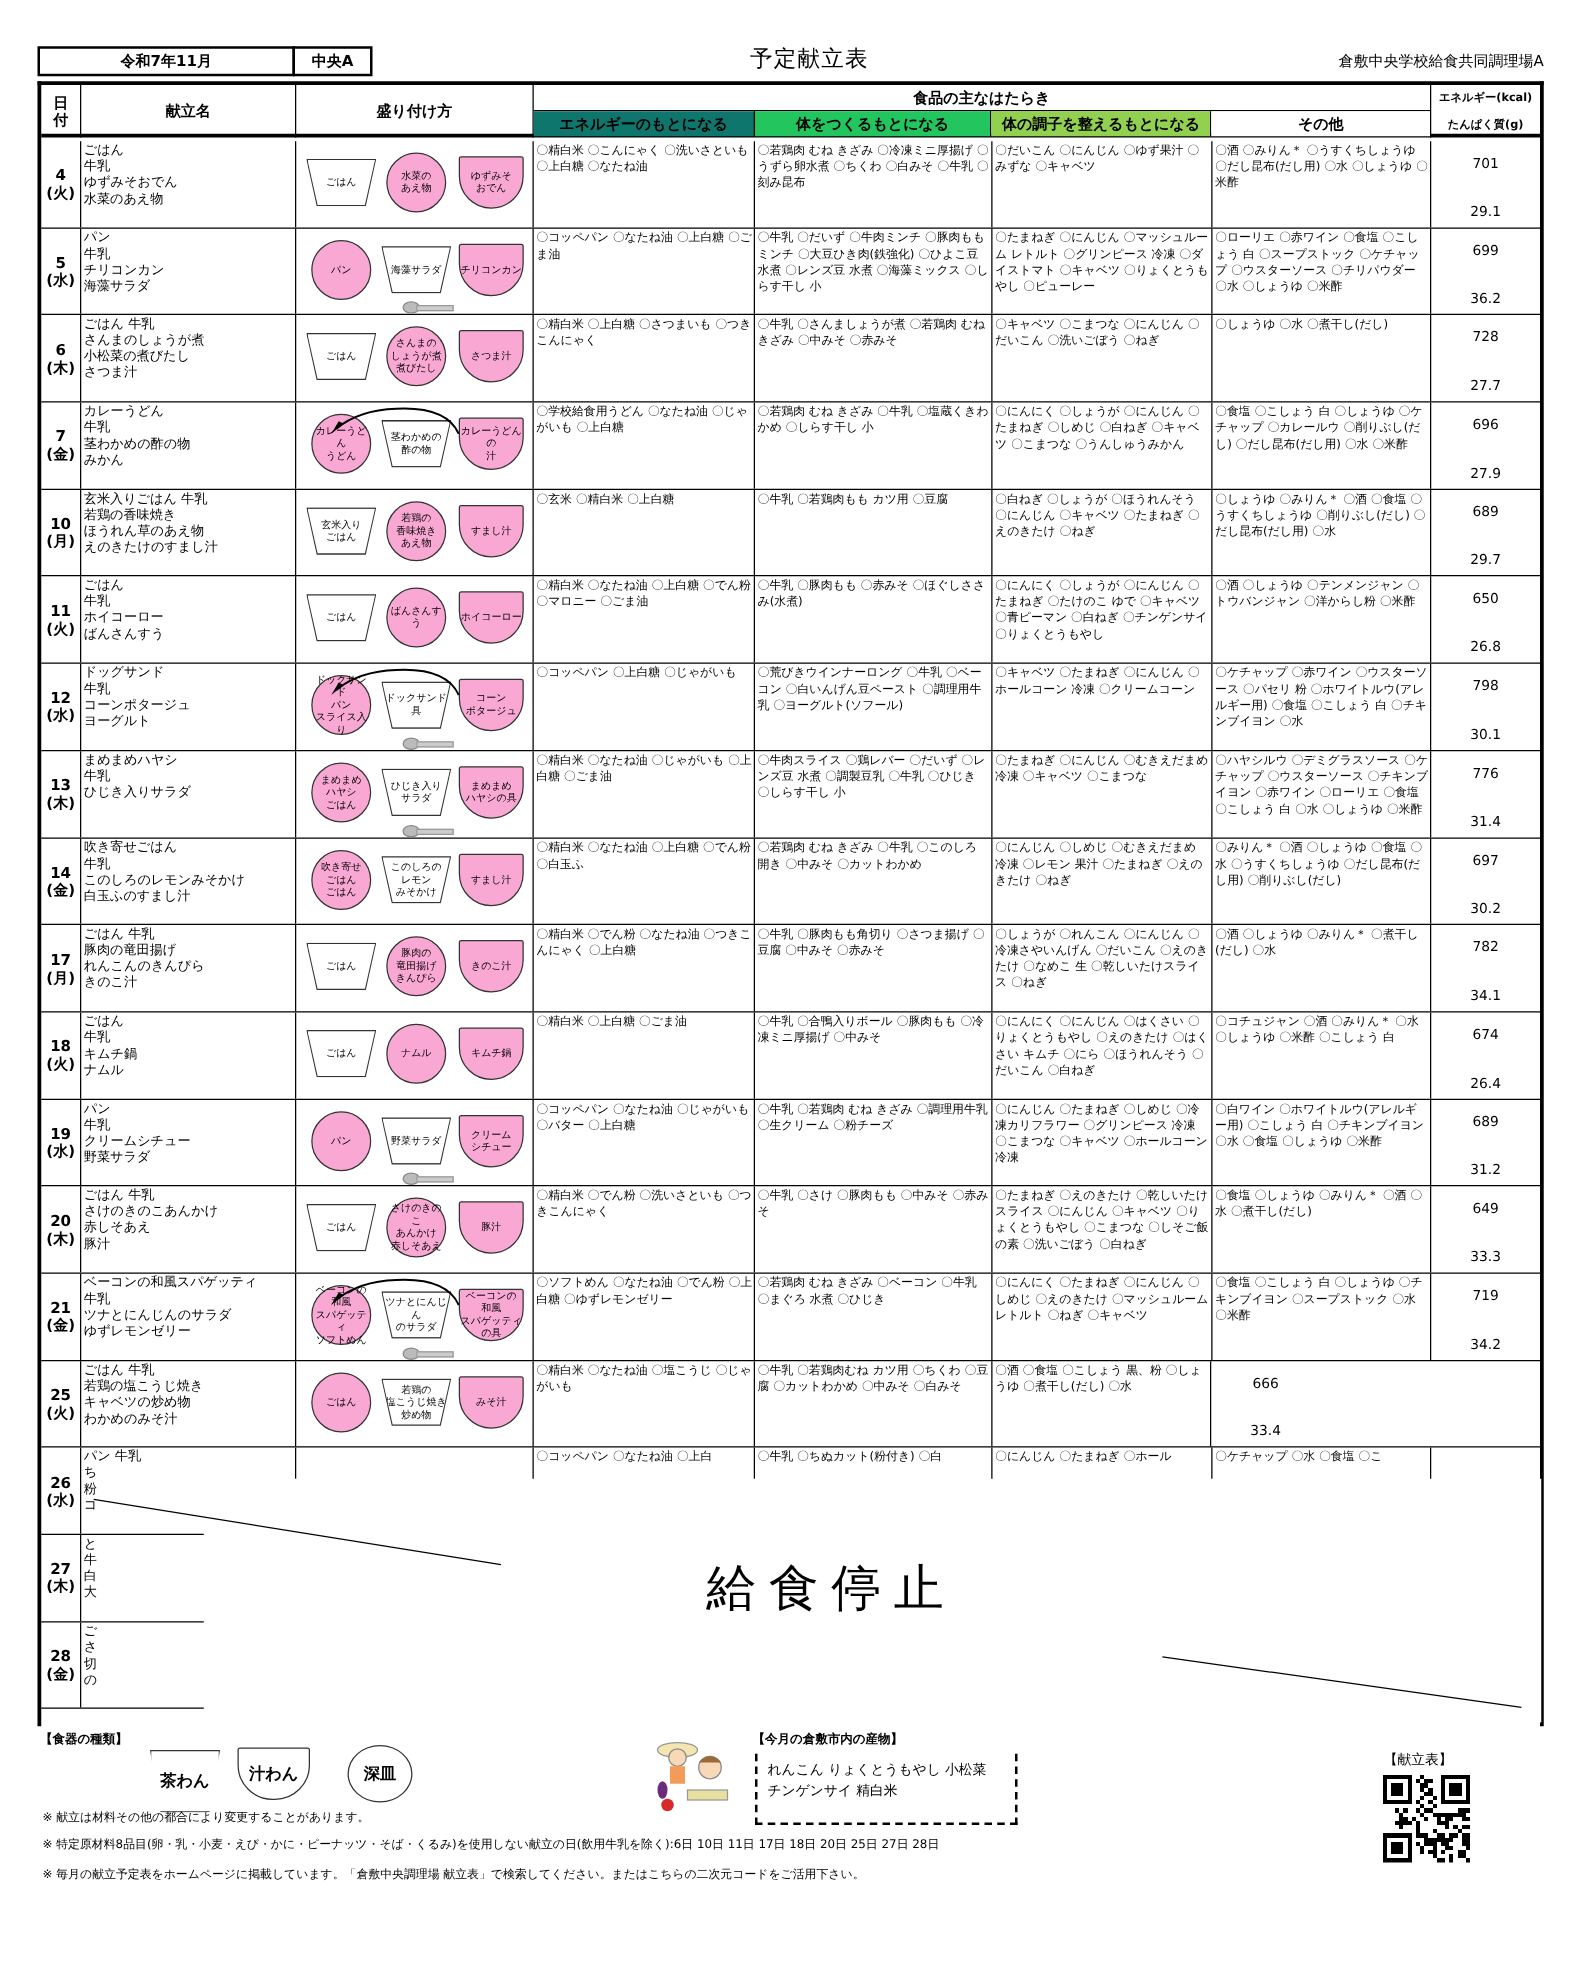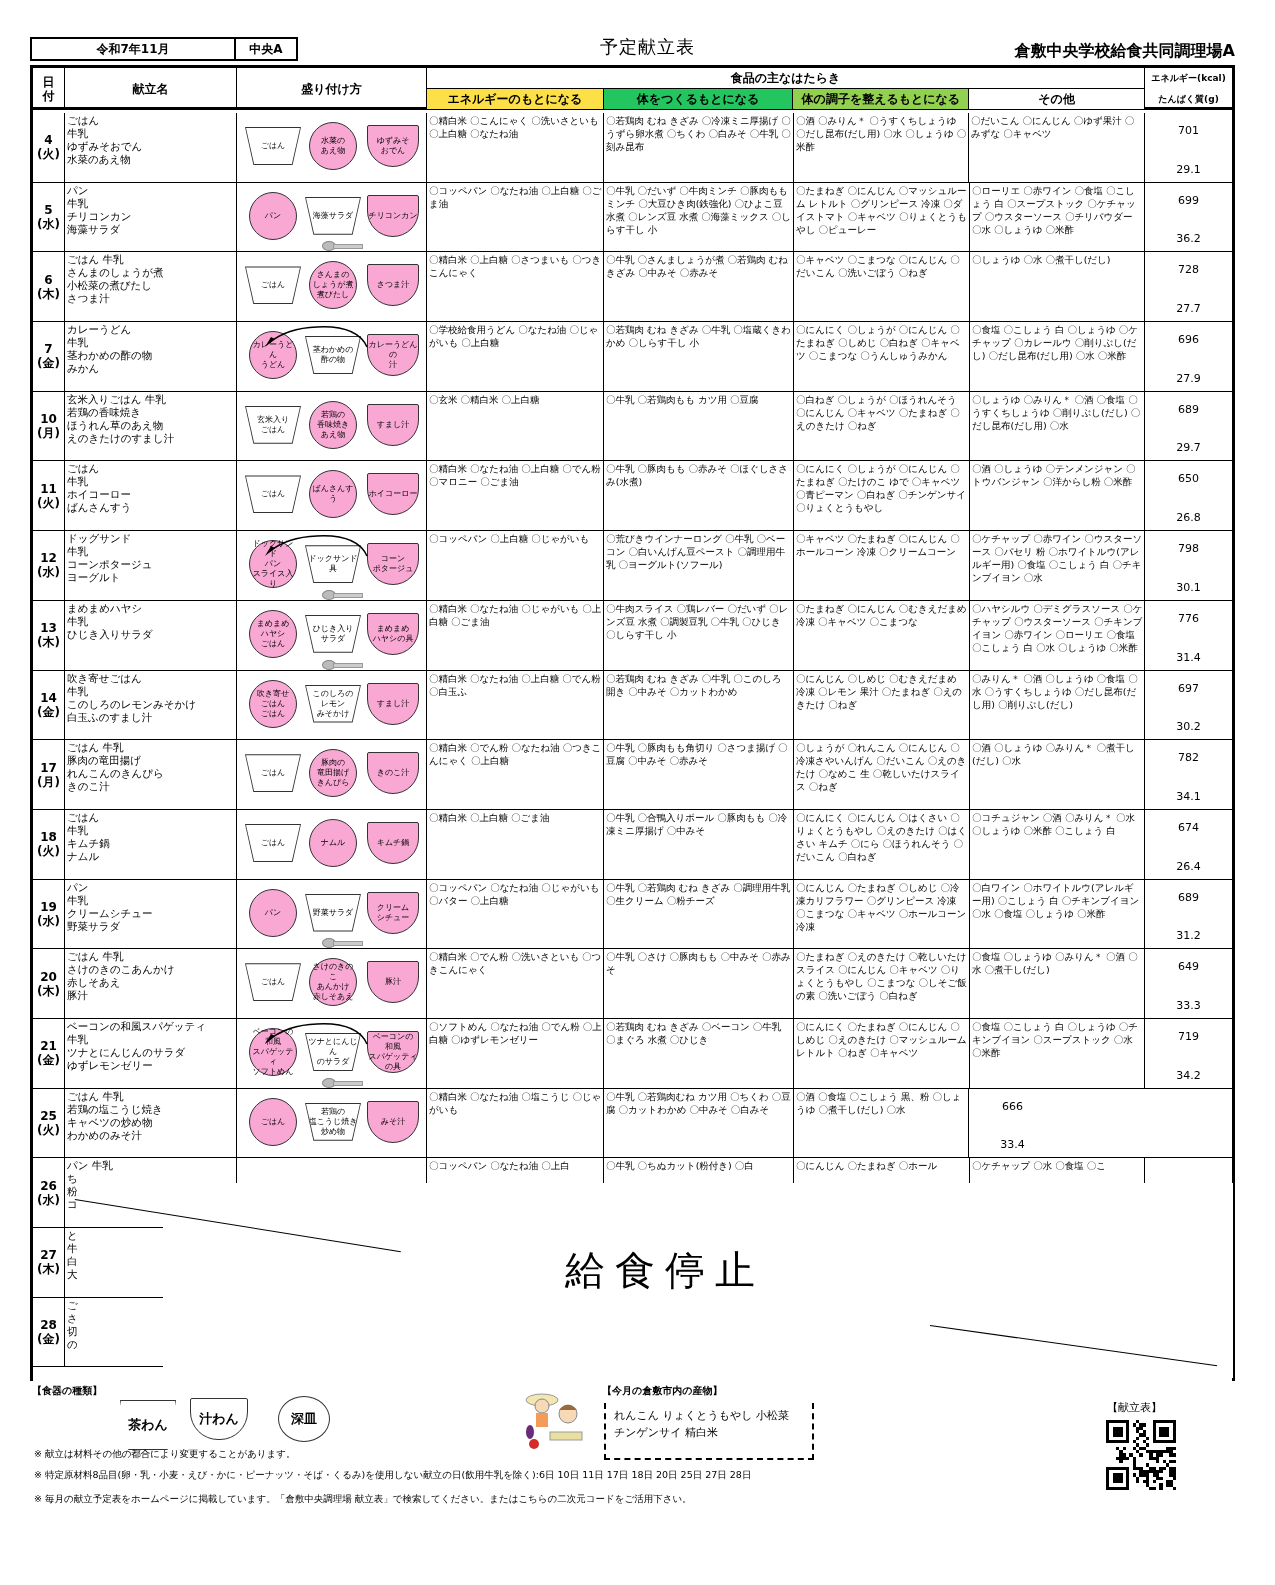--- a/index.html
+++ b/index.html
@@ -5,21 +5,21 @@
   * { box-sizing: border-box; margin: 0; padding: 0; }
   body {
     width: 1275px; height: 1585px; background: #ffffff; position: relative;
     font-family: "DejaVu Sans", sans-serif; color: #000; overflow: hidden;
   }
   .topbar { position: absolute; top: 37px; left: 30px; width: 1205px; height: 24px; }
   .tb-box { position: absolute; top: 0; height: 24px; border: 2px solid #000; font-size: 12px; font-weight: bold; display: flex; align-items: center; justify-content: center; }
   .tb-month { left: 0; width: 206px; }
   .tb-area { left: 204px; width: 64px; }
   .tb-title { position: absolute; left: 570px; top: -2px; font-size: 18px; letter-spacing: 1px; }
-  .tb-org { position: absolute; right: 0; top: 4px; font-size: 16px; font-weight: bold; }
+  .tb-org { position: absolute; right: 0; top: 4px; font-size: 12px; font-weight: normal; }
 
   .table-wrap { position: absolute; top: 65px; left: 30px; width: 1205px; height: 1316px; border: 3px solid #000; border-bottom: none; }
   .hdr { position: absolute; top: 0; left: 0; width: 1199px; height: 42px; border-bottom: 3px solid #000; }
   .hcell { position: absolute; top: 0; height: 42px; border-right: 1px solid #000; display: flex; align-items: center; justify-content: center; font-size: 12px; font-weight: bold; text-align: center; }
   .h-date { left: 0; width: 32px; line-height: 14px; flex-direction: column; }
   .h-name { left: 32px; width: 172px; }
   .h-plate { left: 204px; width: 190px; }
   .h-food { left: 394px; width: 718px; border-right: 1px solid #000; display: block; }
   .h-food-top { height: 21px; display: flex; align-items: center; justify-content: center; border-bottom: 1px solid #000; font-size: 12px; }
   .h-food-cats { display: flex; height: 20px; }
@@ -78,21 +78,21 @@
   <div class="hdr">
     <div class="hcell h-date">
       <span>日</span>
       <span>付</span>
     </div>
     <div class="hcell h-name">献立名</div>
     <div class="hcell h-plate">盛り付け方</div>
     <div class="hcell h-food">
       <div class="h-food-top">食品の主なはたらき</div>
       <div class="h-food-cats" id="cats">
-          <div class="h-cat" style="width: 177px; background: #fde047;">エネルギーのもとになる</div>
+          <div class="h-cat" style="width: 177px; background: #0f766e;">エネルギーのもとになる</div>
           <div class="h-cat" style="width: 190px; background: #22c55e;">体をつくるもとになる</div>
           <div class="h-cat" style="width: 176px; background: rgb(146, 208, 80);">体の調子を整えるもとになる</div>
           <div class="h-cat" style="width: 175px; background: rgb(255, 255, 255);">その他</div>
         </div>
     </div>
     <div class="hcell h-nutri">
       <div>エネルギー(kcal)</div>
       <div>たんぱく質(g)</div>
     </div>
   </div>
@@ -112,22 +112,22 @@
           <div class="dish bowl-chawan" style="left: 8px;">
             <div class="inner" style="white-space: pre-line;">ごはん</div>
           </div>
           <div class="dish bowl-circle" style="left: 72px; white-space: pre-line;">水菜の
 あえ物</div>
           <div class="dish bowl-soup" style="left: 130px; white-space: pre-line;">ゆずみそ
 おでん</div>
         </div>
         <div class="c c-ing c-ing1">〇精白米 〇こんにゃく 〇洗いさといも 〇上白糖 〇なたね油</div>
         <div class="c c-ing c-ing2">〇若鶏肉 むね きざみ 〇冷凍ミニ厚揚げ 〇うずら卵水煮 〇ちくわ 〇白みそ 〇牛乳 〇刻み昆布</div>
+        <div class="c c-ing c-ing3">〇だいこん 〇にんじん 〇ゆず果汁 〇みずな 〇キャベツ</div>
         <div class="c c-ing c-ing4">〇酒 〇みりん＊ 〇うすくちしょうゆ 〇だし昆布(だし用) 〇水 〇しょうゆ 〇米酢</div>
-        <div class="c c-ing c-ing3">〇だいこん 〇にんじん 〇ゆず果汁 〇みずな 〇キャベツ</div>
         <div class="c c-nut">
           <div class="nut-e">701</div>
           <div class="nut-p">29.1</div>
         </div>
       </div>
       <div class="row">
         <div class="c c-date">
           <span>5</span>
           <span>(水)</span>
         </div>

